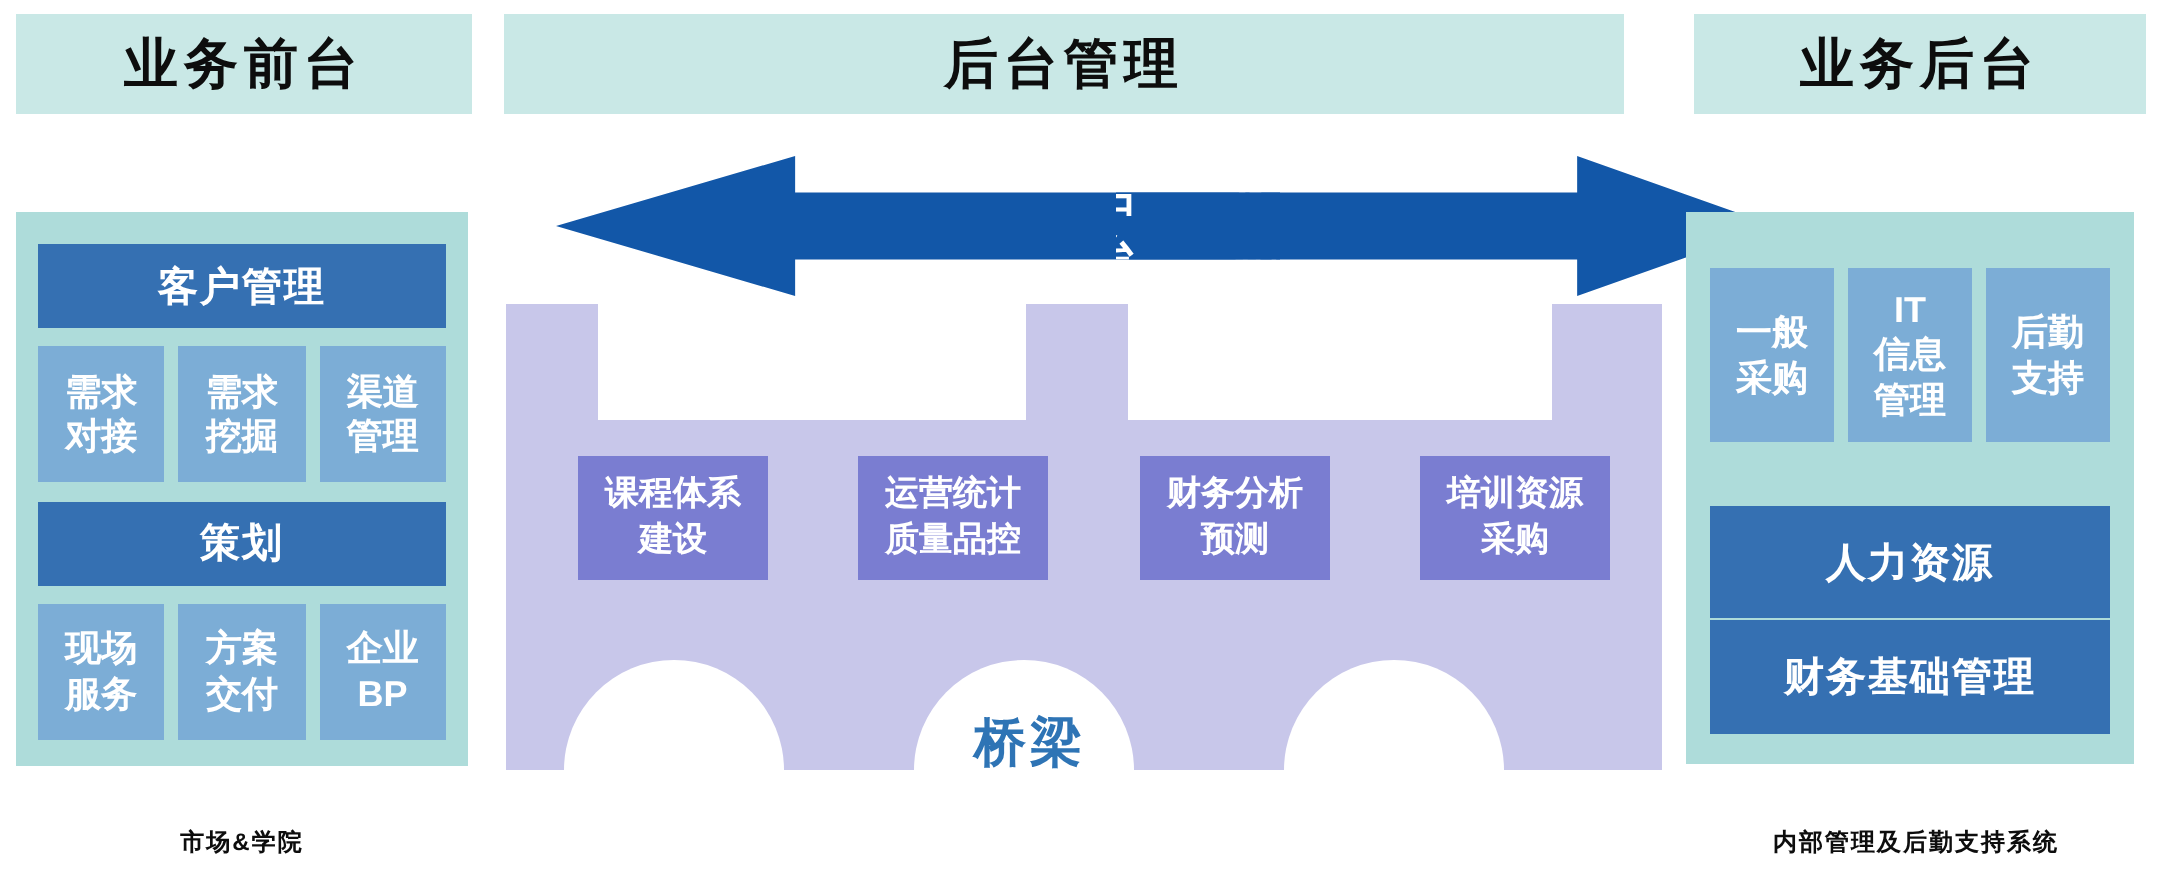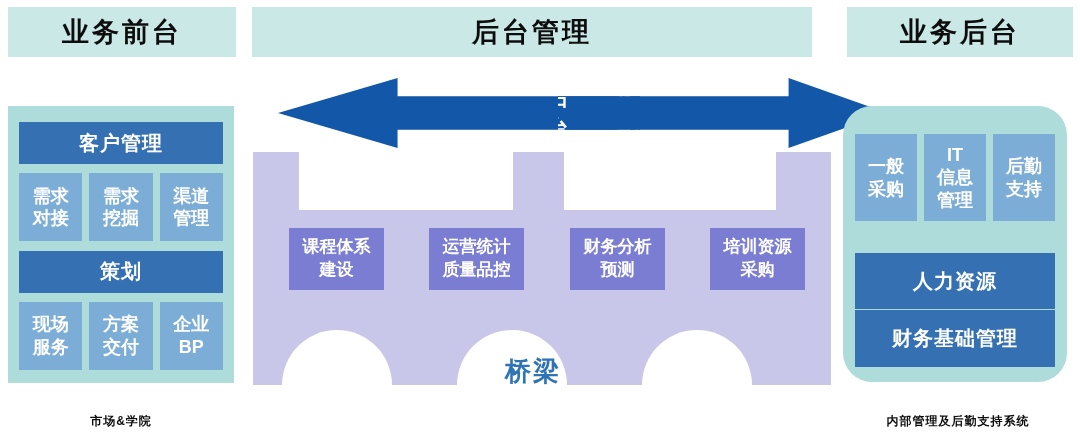--- a/index.html
+++ b/index.html
@@ -26,21 +26,21 @@
   .hdr-front{left:8px;width:228px;}
   .hdr-middle{left:252px;width:560px;}
   .hdr-back{left:847px;width:226px;}
 
   
   .panel{
     position:absolute;background:var(--panel_bg);box-sizing:border-box;
     display:flex;flex-direction:column;
   }
   .panel-left{left:8px;top:106px;width:226px;height:277px;padding:16px 11px 13px;justify-content:space-between;}
-  .panel-right{left:843px;top:106px;width:224px;height:276px;padding:28px 12px 8px;border-radius:29px;}
+  .panel-right{left:843px;top:106px;width:224px;height:276px;padding:28px 12px 8px;}
 
   .bar{
     background:var(--dark_blue);color:#fff;font-weight:bold;font-size:20px;
     display:flex;align-items:center;justify-content:center;flex:0 0 auto;
     letter-spacing:1px;
   }
   .bar-sm{height:42px;}
   .row3{display:flex;gap:7px;flex:0 0 auto;}
   .cell{
     flex:1;background:var(--light_blue);color:#fff;font-weight:bold;font-size:18px;
@@ -87,21 +87,21 @@
     color:#fff;font-weight:bold;font-size:17px;line-height:1.35;
     display:flex;align-items:center;justify-content:center;text-align:center;
     white-space:pre-line;
   }
   .pbox-1{left:289px;}
   .pbox-2{left:429px;}
   .pbox-3{left:570px;}
   .pbox-4{left:710px;}
 
   .bridge-label{
-    position:absolute;left:468px;top:354px;width:130px;text-align:center;
+    position:absolute;left:450px;top:354px;width:130px;text-align:center;
     color:var(--bridge_label_color);font-size:26px;font-weight:bold;letter-spacing:2px;
   }
 
   
   .caption{
     position:absolute;top:413px;font-size:12px;font-weight:bold;color:#0d0d0d;
     text-align:center;letter-spacing:1px;
   }
   .cap-left{left:8px;width:226px;}
   .cap-center{left:258px;width:524px;}

